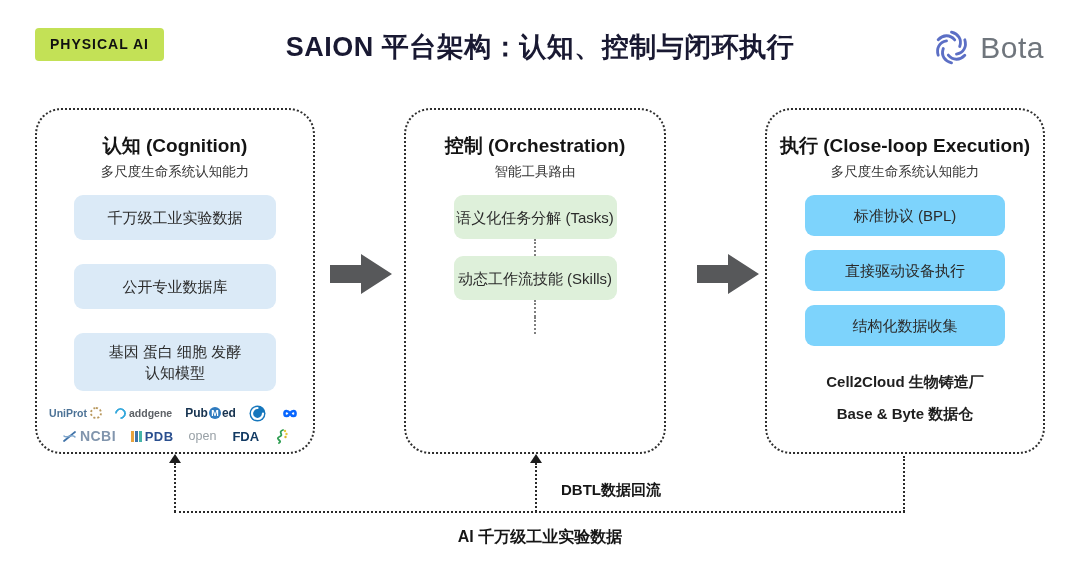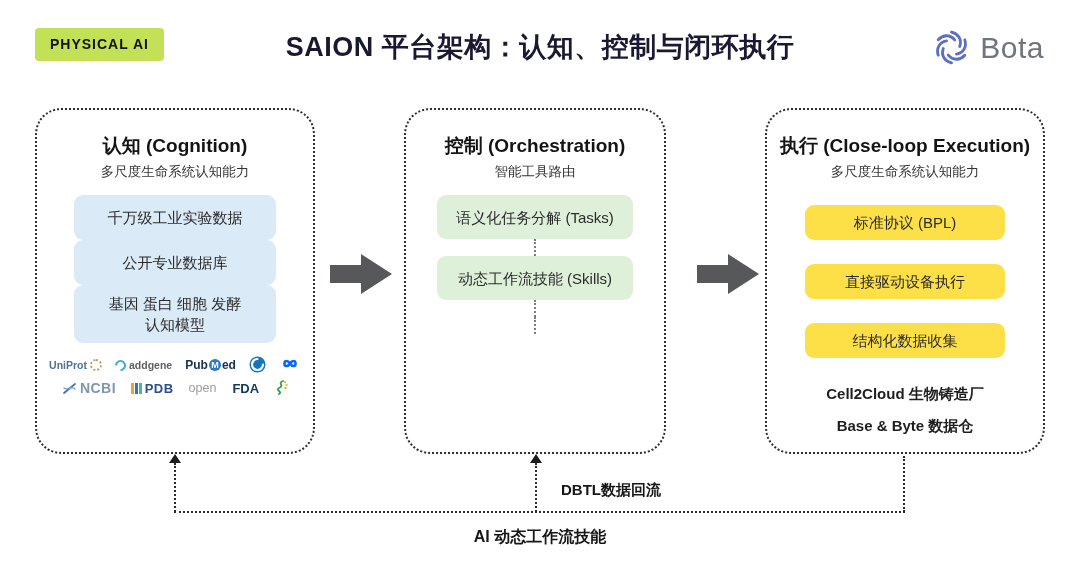--- a/index.html
+++ b/index.html
@@ -28,33 +28,33 @@
   }
   .col1{left:35px;width:280px;}
   .col2{left:404px;width:262px;}
   .col3{left:765px;width:280px;}
   .col-title{font-size:19px;font-weight:bold;color:#141414;line-height:28px;white-space:nowrap;}
   .col-sub{font-size:13.5px;color:#333333;line-height:19px;margin-top:2px;}
   .chip{
     display:flex;align-items:center;justify-content:center;text-align:center;
     border-radius:9px;font-size:15px;color:#2b2b2b;line-height:21px;white-space:pre-line;
   }
-  .chip.blue{background:#dbeaf7;width:202px;height:45px;margin-top:0;}
+  .chip.blue{background:#dbeaf7;width:202px;height:45px;margin-top:24px;}
   .chip.blue.first{margin-top:14px;}
   .chip.blue.tall{height:58px;}
-  .chip.green{background:#def0da;width:196px;height:44px;}
+  .chip.green{background:#def0da;width:163px;height:44px;}
   .chip.green.first{margin-top:14px;}
-  .chip.purple{background:#fde047;width:200px;height:35px;margin-top:24px;}
+  .chip.purple{background:#7dd3fc;width:200px;height:41px;margin-top:14px;}
   .connector{width:0;height:17px;border-left:2px dotted #7e7e7e;}
   .note{font-size:15px;font-weight:600;color:#1e1e1e;line-height:19px;}
   .note.n1{margin-top:26px;}
   .note.n2{margin-top:13px;}
 
   
-  .logo-row{display:flex;gap:13px;margin-top:13px;height:18px;}
+  .logo-row{display:flex;align-items:center;gap:13px;margin-top:13px;height:18px;}
   .logo-row.row2{margin-top:5px;gap:15px;}
   .logo{display:inline-flex;align-items:center;gap:3px;white-space:nowrap;}
   .uniprot-text{font-size:10.5px;font-weight:bold;color:#4c7296;}
   .uniprot-ring{width:8px;height:8px;border:2px dotted #b9995f;border-radius:50%;}
   .addgene-ring{width:7px;height:7px;border:2px solid #35a8dc;border-left-color:transparent;border-radius:50%;transform:rotate(-45deg);}
   .addgene-text{font-size:10.5px;font-weight:700;color:#5d6166;}
   .pubmed-part{font-size:12px;font-weight:bold;color:#16324f;}
   .pubmed-m{display:inline-flex;align-items:center;justify-content:center;width:12px;height:12px;border-radius:50%;
     background:#2f7bbf;color:#ffffff;font-size:9px;font-weight:bold;}
   .ncbi-text{font-size:14px;font-weight:bold;color:#8195ad;letter-spacing:0.5px;}
@@ -188,15 +188,15 @@
     <div class="note n2">Base &amp; Byte 数据仓</div>
   </div>
 
   <div class="loop-v right"></div>
   <div class="loop-h"></div>
   <div class="loop-v left"></div>
   <div class="loop-v mid"></div>
   <div class="up-arrow left"></div>
   <div class="up-arrow mid"></div>
   <div class="loop-label">DBTL数据回流</div>
-  <div class="system-label">AI 动态工作流技能</div>
+  <div class="system-label">AI 千万级工业实验数据</div>
 
 </div>
 
 </body></html>

